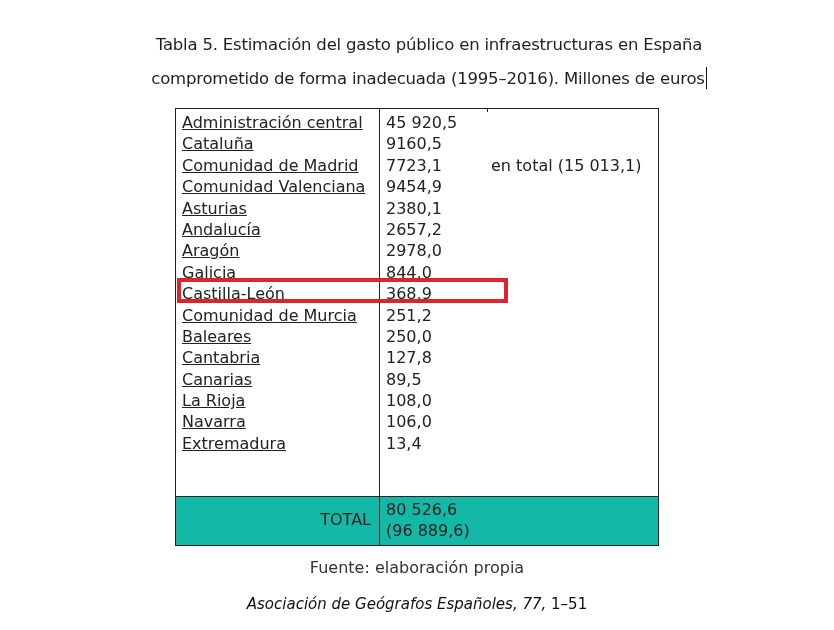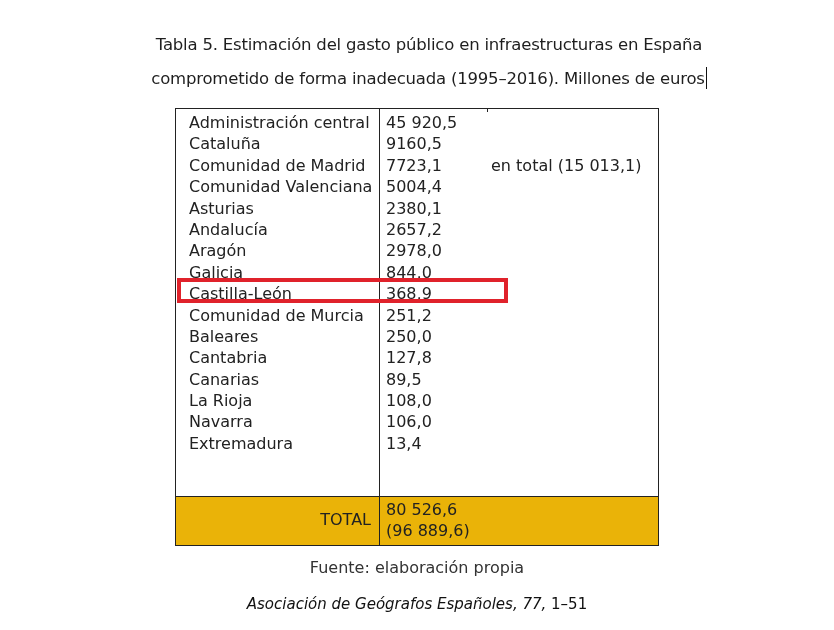--- a/index.html
+++ b/index.html
@@ -10,25 +10,25 @@
   .cap1 { top: 35px; }
   .cap2 { top: 67px; }
   .cursor { display: inline-block; width: 1px; height: 22px; background: #111; vertical-align: -5px; margin-left: 1px; }
 
   .tbl { position: absolute; left: 175px; top: 108px; width: 484px; height: 438px;
          border: 1px solid #222; box-sizing: border-box; }
   .vdiv { position: absolute; left: 203px; top: 0; width: 1px; height: 100%; background: #222; }
   .topnotch { position: absolute; left: 311px; top: -1px; width: 1px; height: 4px; background: #222; }
   .rows { position: absolute; left: 0; top: 3px; width: 100%; }
   .row { position: relative; height: 21.4px; font-size: 16px; line-height: 21.4px; white-space: nowrap; }
-  .row .name { position: absolute; left: 13px; }
+  .row .name { position: absolute; left: 6px; text-decoration: underline; }
   .row .val { position: absolute; left: 210px; }
   .row .note { position: absolute; left: 315px; }
 
-  .total { position: absolute; left: 0; bottom: 0; width: 100%; height: 49px; background: #eab308;
+  .total { position: absolute; left: 0; bottom: 0; width: 100%; height: 49px; background: #14b8a6;
            border-top: 1px solid #222; box-sizing: border-box; }
   .total .label { position: absolute; right: 287px; top: 13px; font-size: 16px; }
   .total .v1 { position: absolute; left: 210px; top: 3px; font-size: 16px; }
   .total .v2 { position: absolute; left: 210px; top: 24px; font-size: 16px; }
   .total .vdiv2 { position: absolute; left: 203px; top: 0; width: 1px; height: 100%; background: #222; }
 
   .hl { position: absolute; left: 177px; top: 278px; width: 331px; height: 25px;
         border: 4px solid #e0222b; box-sizing: border-box; }
 
   .source { position: absolute; top: 558px; left: 0; width: 834px; text-align: center; font-size: 16px; color: #333; }
@@ -54,21 +54,21 @@
         <span class="name">Cataluña</span>
         <span class="val">9160,5</span>
       </div>
       <div class="row">
         <span class="name">Comunidad de Madrid</span>
         <span class="val">7723,1</span>
         <span class="note">en total (15 013,1)</span>
       </div>
       <div class="row">
         <span class="name">Comunidad Valenciana</span>
-        <span class="val">5004,4</span>
+        <span class="val">9454,9</span>
         <span class="note"></span>
       </div>
       <div class="row">
         <span class="name">Asturias</span>
         <span class="val">2380,1</span>
         <span class="note"></span>
       </div>
       <div class="row">
         <span class="name">Andalucía</span>
         <span class="val">2657,2</span>

